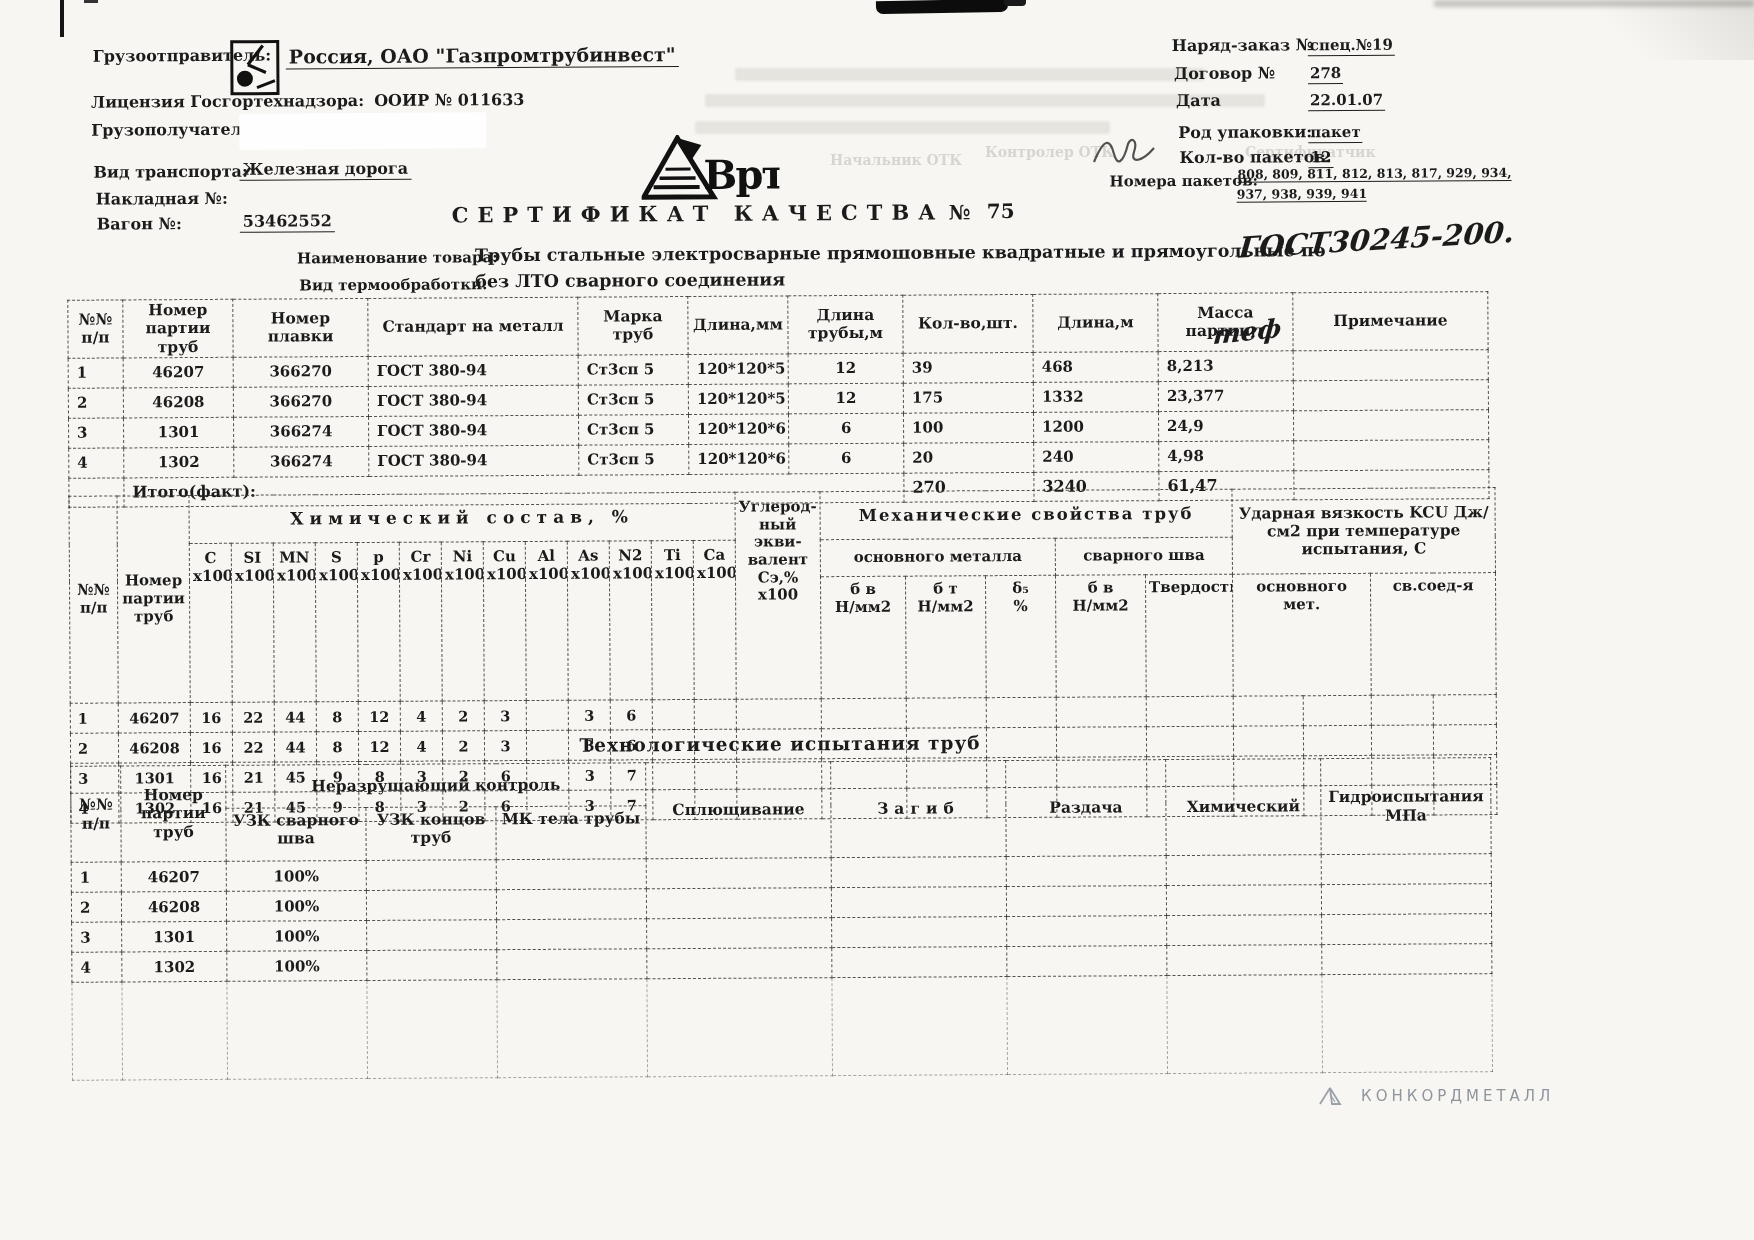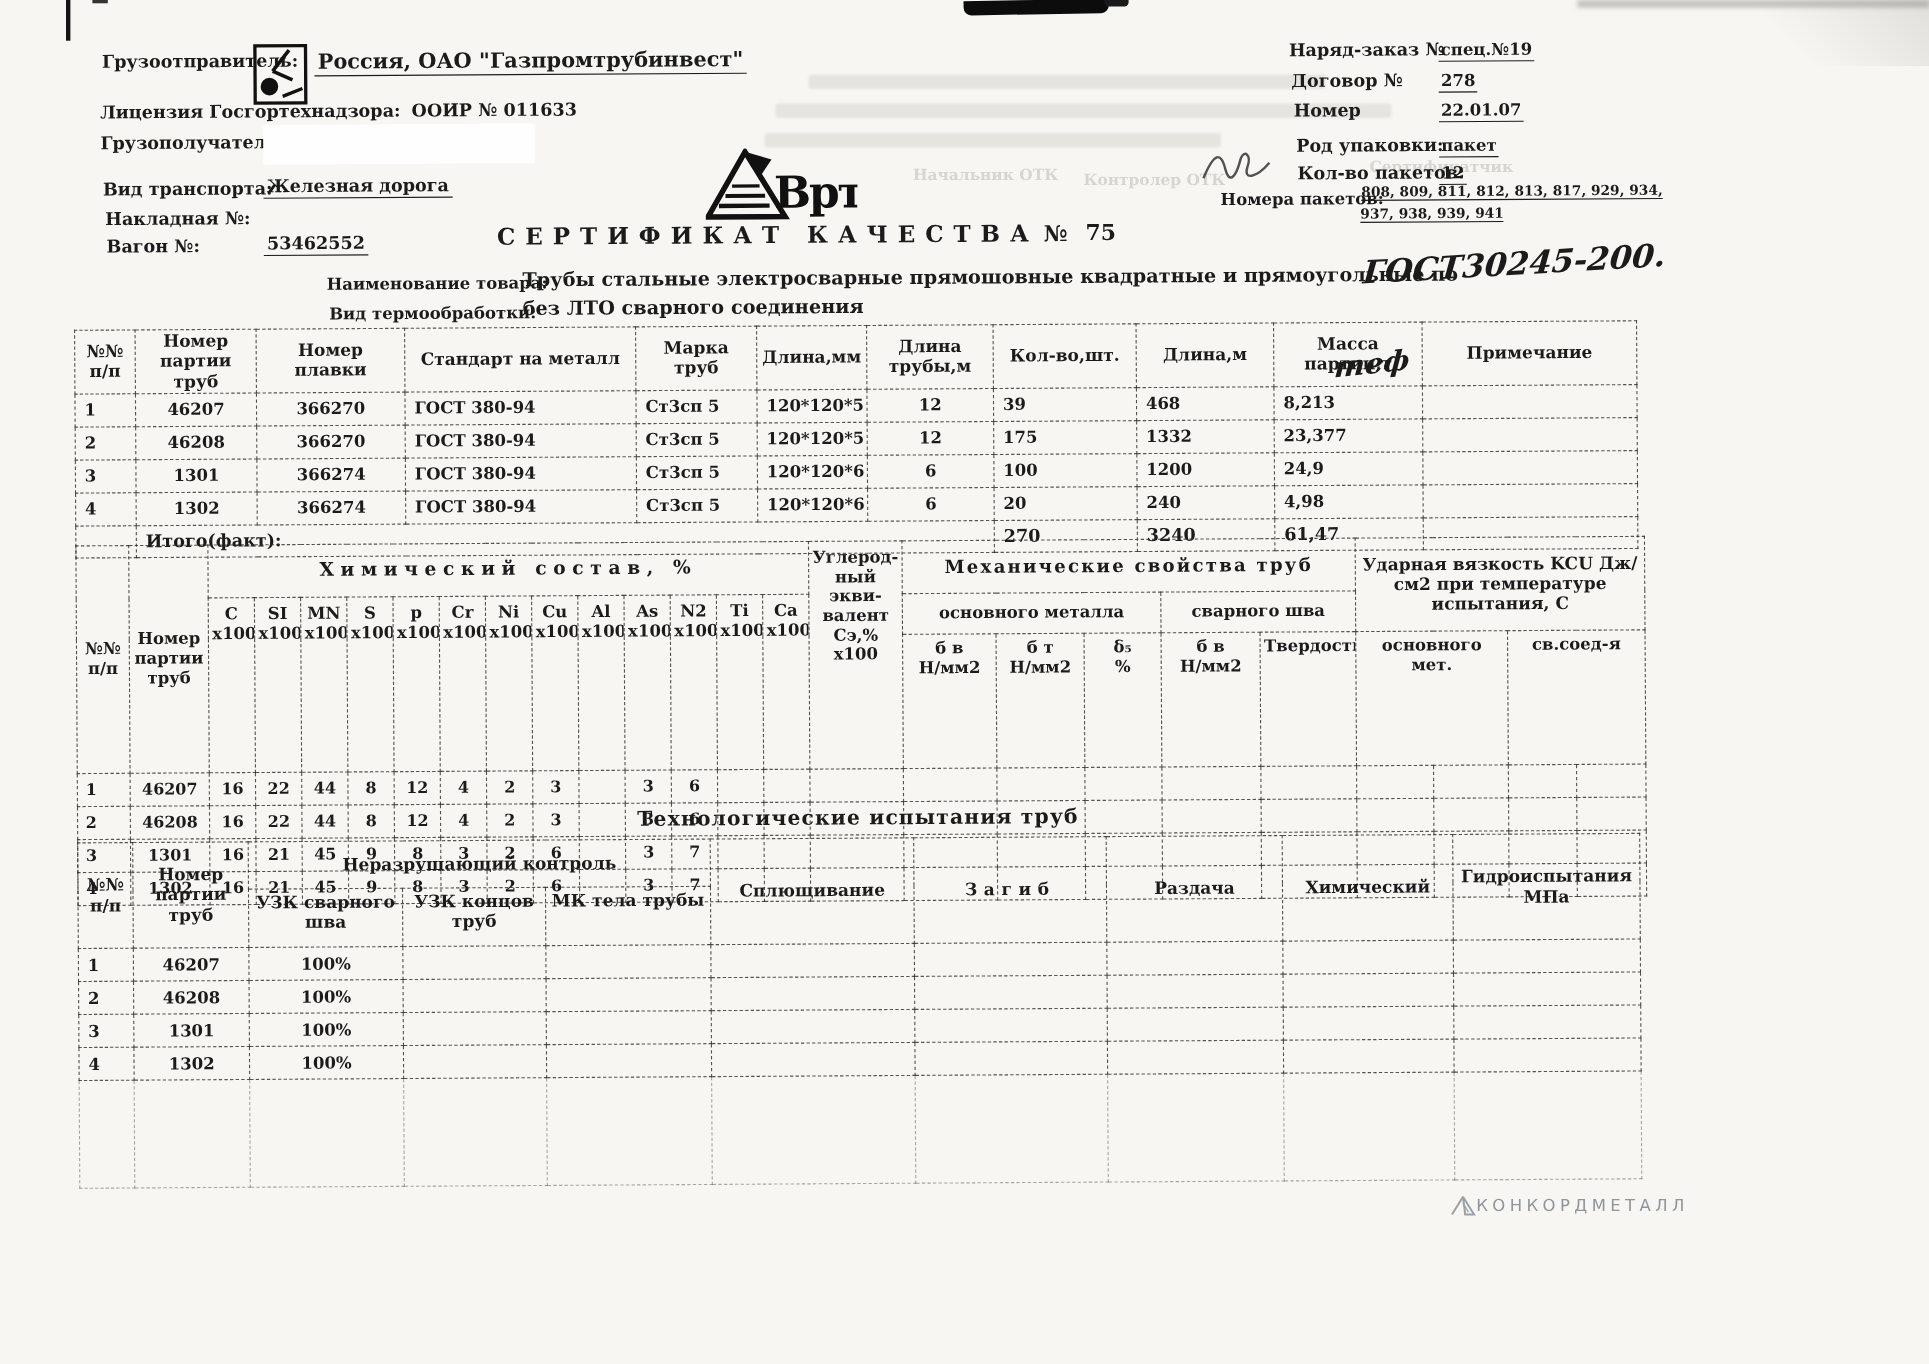--- a/index.html
+++ b/index.html
@@ -74,40 +74,40 @@
   #t3 th{font-size:15.5px;}
   #t3 .r1 th{height:40px;}
   #t3 .r2 th{height:48px;vertical-align:top;padding-top:3px;}
   #t3 tbody td{height:27px;text-align:center;}
   #t3 tbody td:nth-child(1){text-align:left;padding-left:8px;}
   #t3 .tall td{height:95px;border-color:rgba(47,45,40,.4);}
   .ls6{letter-spacing:6px;}
   .tech-title{position:absolute;left:70px;top:735px;width:1420px;text-align:center;font-weight:700;font-size:18.5px;letter-spacing:1px;}
 
   
-  .footer-brand{position:absolute;left:1318px;top:1086px;display:flex;align-items:center;gap:0;
+  .footer-brand{position:absolute;left:1318px;top:1086px;display:flex;align-items:center;gap:19px;
       font-family:"DejaVu Sans","Liberation Sans",sans-serif;color:#8f959d;font-size:15px;letter-spacing:4px;font-weight:500;}
 </style>
 </head>
 <body>
 
 <div id="canvas">
 
   <div class="blob1"></div>
   <div class="blob2"></div>
   <div class="edge-line"></div>
   <div class="edge-tick"></div>
   <div class="top-right-shade"></div>
   <div class="corner-shade"></div>
 
   <div class="ghost-bar" style="left:735px;top:68px;width:470px;"></div>
   <div class="ghost-bar" style="left:705px;top:94px;width:560px;"></div>
   <div class="ghost-bar" style="left:695px;top:121px;width:415px;"></div>
   <div class="ghost-text" style="left:830px;top:152px;">Начальник ОТК</div>
-  <div class="ghost-text" style="left:985px;top:156px;">Контролер ОТК</div>
+  <div class="ghost-text" style="left:985px;top:144px;">Контролер ОТК</div>
   <div class="ghost-text" style="left:1245px;top:144px;">Сертификатчик</div>
   <svg class="ghost-sig" style="left:1090px;top:134px;" width="70" height="36">
     <path d="M4,28 C14,4 20,4 24,20 C27,32 33,30 38,10 C41,2 48,6 44,18 C40,30 52,28 64,14" fill="none" stroke="#2a2a2a" stroke-width="2.2"></path>
   </svg>
 
   <div class="tilt">
 
     <div class="abs lbl" style="left:97px;top:44px;">Грузоотправитель:</div>
     <svg class="abs" style="left:234px;top:38px;" width="52" height="58">
       <rect x="2" y="2" width="46" height="52" fill="none" stroke="#111" stroke-width="3"></rect>
@@ -135,21 +135,21 @@
 
     <div class="hr-row" style="left:1176px;top:40px;width:400px;">
       <span class="hr-label" style="width:136px;">Наряд-заказ №</span>
       <span class="hr-value">спец.№19</span>
     </div>
     <div class="hr-row" style="left:1178px;top:68px;width:400px;">
       <span class="hr-label" style="width:134px;">Договор №</span>
       <span class="hr-value">278</span>
     </div>
     <div class="hr-row" style="left:1180px;top:95px;width:400px;">
-      <span class="hr-label" style="width:132px;">Номер</span>
+      <span class="hr-label" style="width:132px;">Дата</span>
       <span class="hr-value">22.01.07</span>
     </div>
     <div class="hr-row" style="left:1182px;top:127px;width:400px;">
       <span class="hr-label" style="width:130px;">Род упаковки:</span>
       <span class="hr-value">пакет</span>
     </div>
     <div class="hr-row" style="left:1183px;top:152px;width:400px;">
       <span class="hr-label" style="width:129px;">Кол-во пакетов:</span>
       <span class="hr-value">12</span>
     </div>

